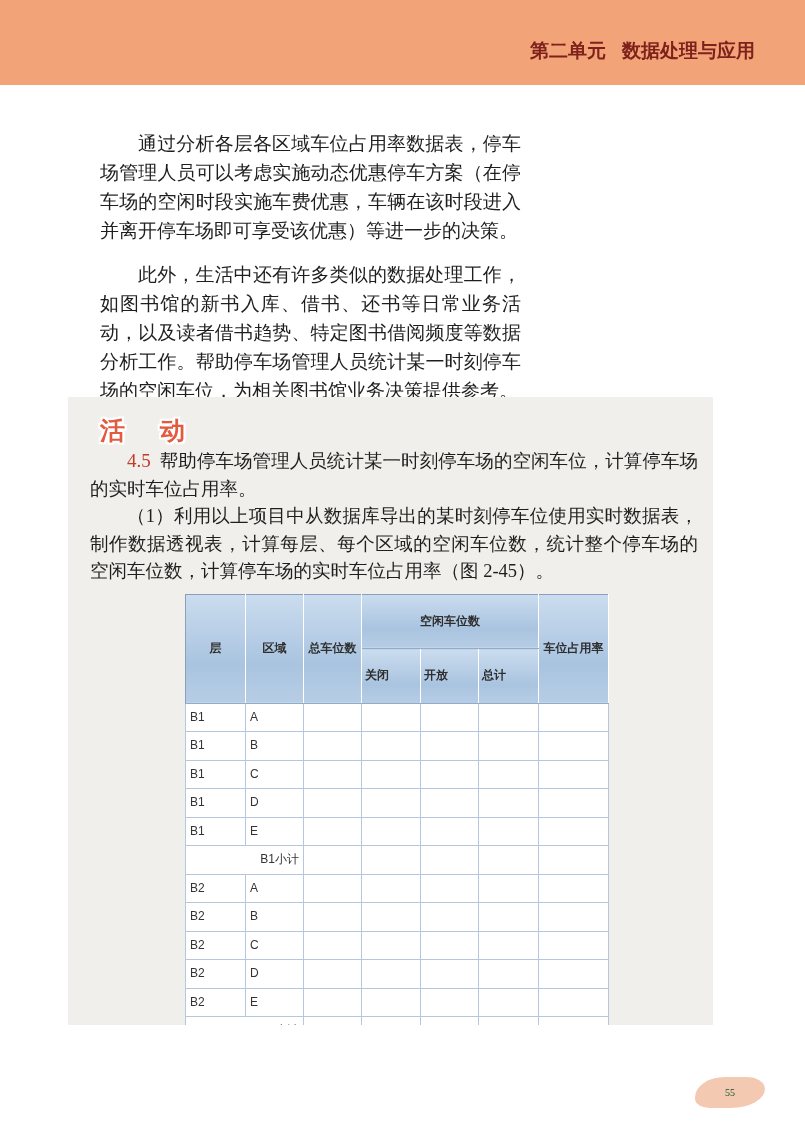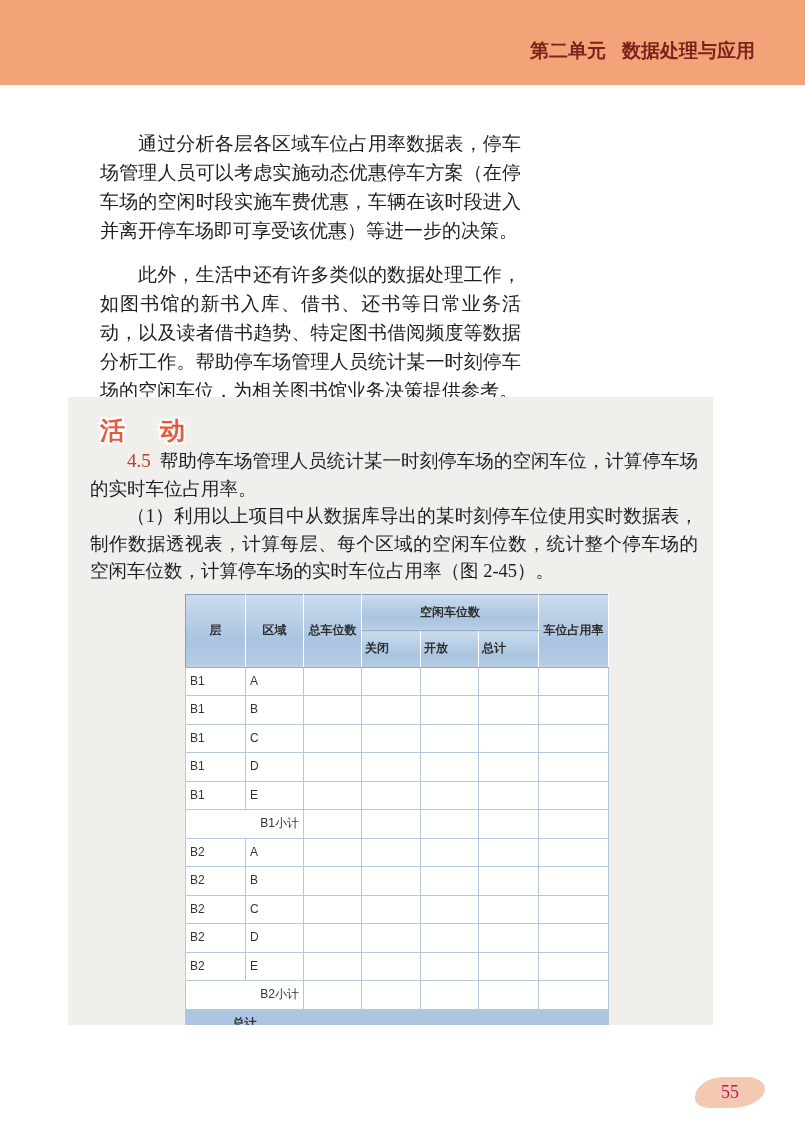--- a/index.html
+++ b/index.html
@@ -94,21 +94,21 @@
     color: #333;
     border: 1px solid #87A0BC;
   }
   table.stats th {
     background: linear-gradient(180deg, #CBDCEE 0%, #A9C4E0 65%, #B7CDE4 100%);
     font-weight: bold;
     color: #2e2e2e;
     border-right: 1px solid #ffffff;
     border-bottom: 1px solid #8FACCB;
     height: 15px;
-    padding: 4px 3px;
+    padding: 13px 3px;
     font-size: 12px;
     text-align: center;
   }
   table.stats th.sub { text-align: left; }
   table.stats td {
     background: #ffffff;
     border: 1px solid #B5C7DC;
     height: 17px;
     padding: 0 4px;
     overflow: hidden;
@@ -123,22 +123,22 @@
     position: absolute;
     left: 695px;
     top: 1077px;
     width: 70px;
     height: 31px;
     background: #F4C9B2;
     border-radius: 62% 38% 70% 30% / 95% 55% 90% 45%;
     display: flex;
     align-items: center;
     justify-content: center;
-    font-size: 18px;
-    color: #be185d;
+    font-size: 10px;
+    color: #14532d;
   }
 </style>
 </head>
 <body>
 
 <div class="page">
 
   <div class="band">
     <div class="band-title">
       <span class="band-unit">第二单元</span><span>数据处理与应用</span>

